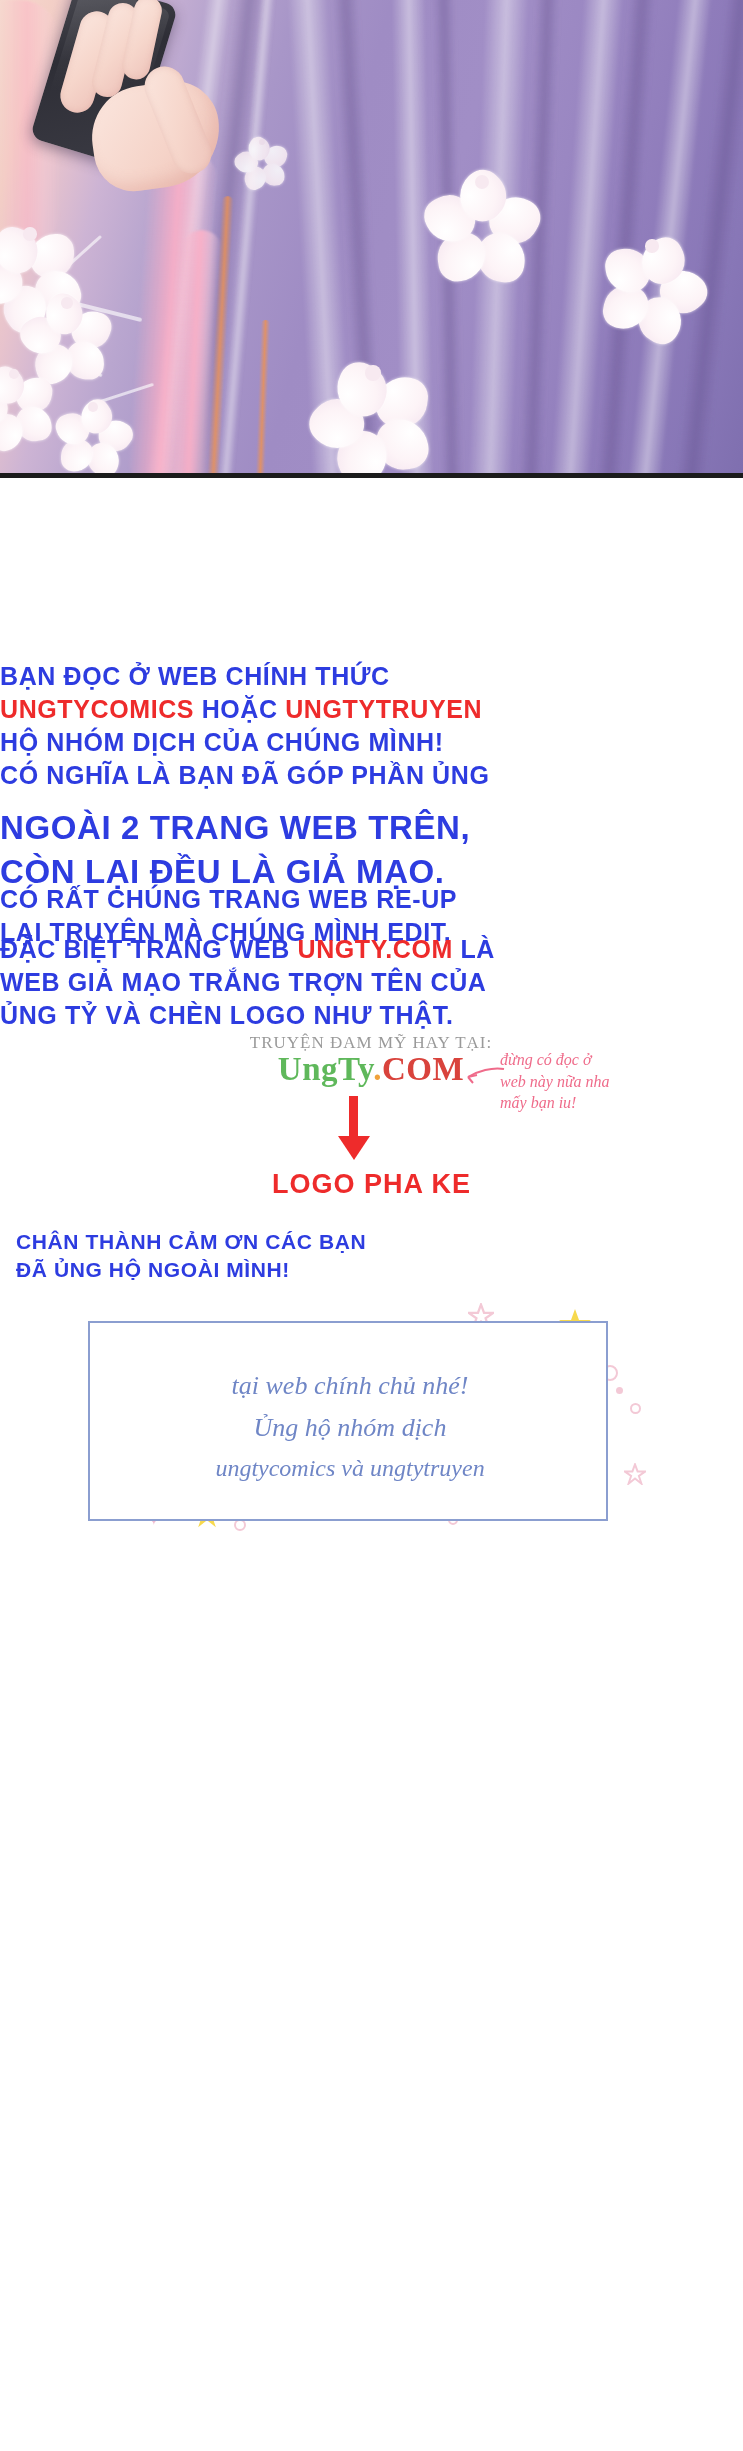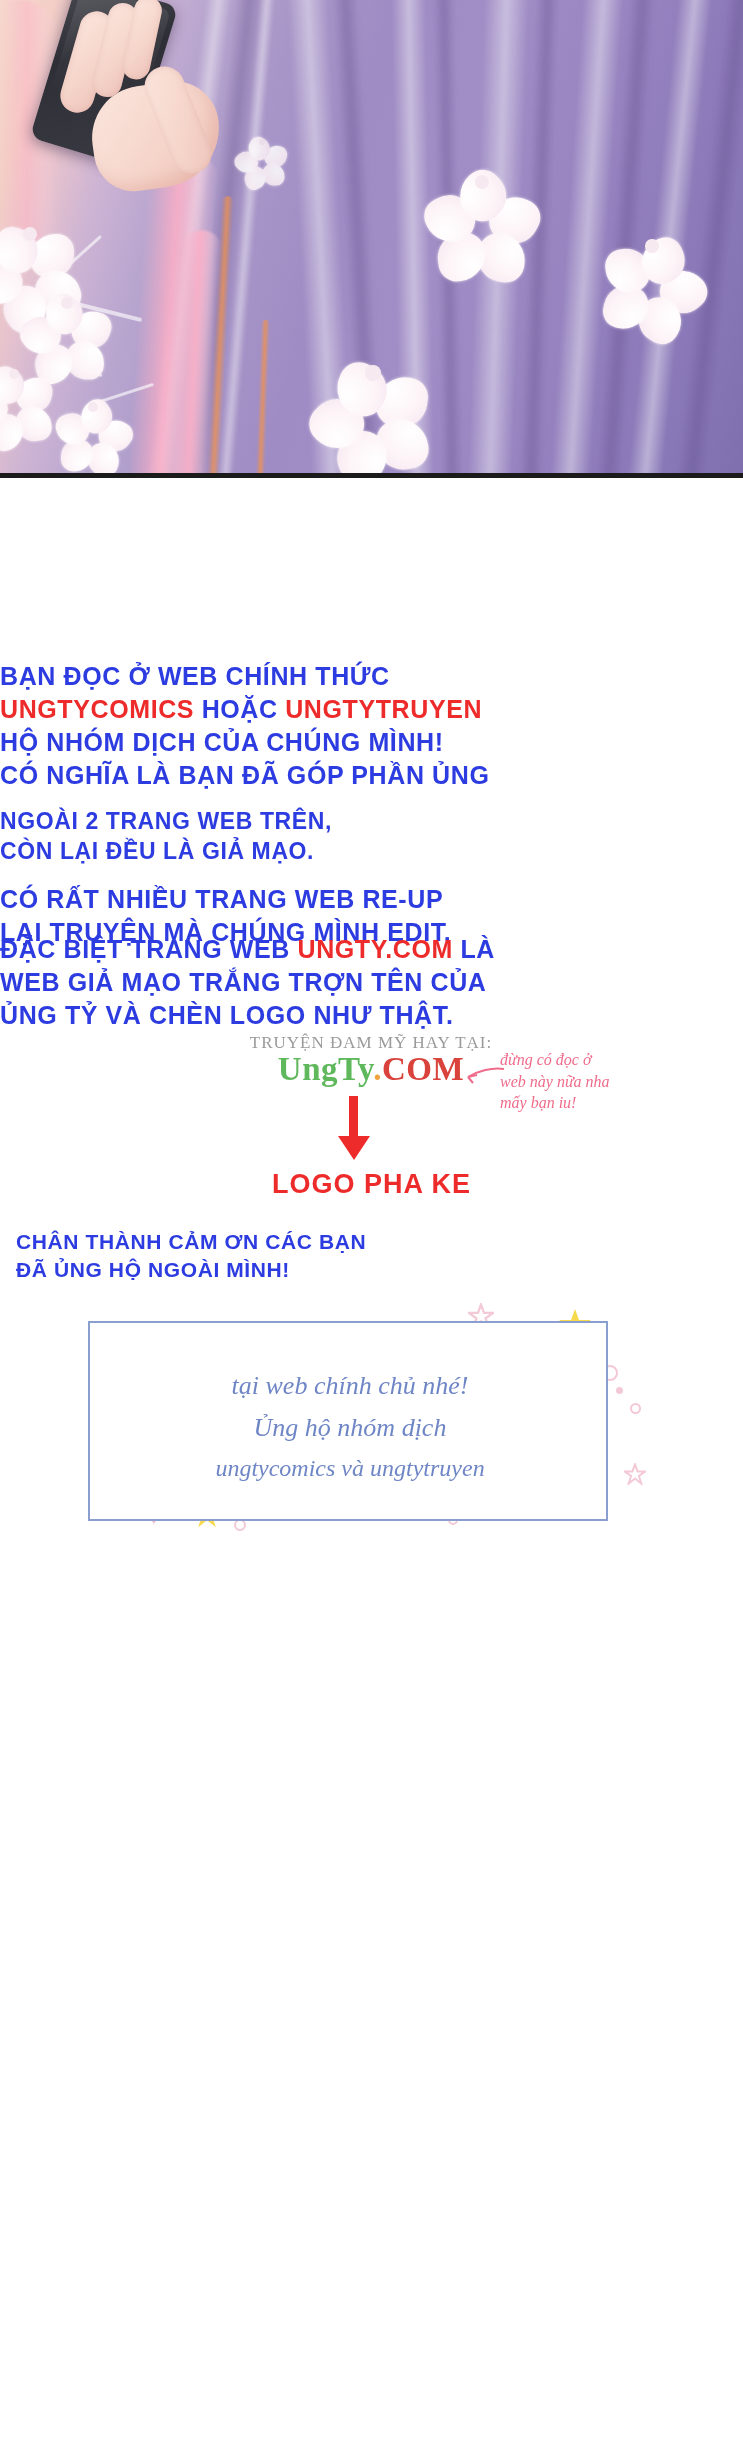--- a/index.html
+++ b/index.html
@@ -127,21 +127,21 @@
   }
 
   .blk {
     font-family: "Liberation Sans", sans-serif;
     color: #2d3ce0;
     font-weight: bold;
     letter-spacing: .6px;
     line-height: 1.32;
   }
   .msg1 { position: absolute; left: 0; top: 177px; width: 743px; font-size: 25px; }
-  .msg2 { position: absolute; left: 0; top: 323px; width: 708px; font-size: 23px; }
+  .msg2 { position: absolute; left: 0; top: 323px; width: 708px; font-size: 33px; }
   .msg3 { position: absolute; left: 0; top: 400px; width: 743px; font-size: 25px; }
   .msg4 { position: absolute; left: 0; top: 450px; width: 743px; font-size: 25px; }
   .thanks { position: absolute; left: 16px; top: 745px; width: 743px; font-size: 21px; }
   .red { color: #ee2b2b; }
 
   
   .fake-logo {
     position: absolute;
     left: 226px; top: 550px;
     width: 290px;
@@ -364,21 +364,21 @@
     <div>HỘ NHÓM DỊCH CỦA CHÚNG MÌNH!</div>
     <div>CÓ NGHĨA LÀ BẠN ĐÃ GÓP PHẦN ỦNG</div>
   </div>
 
   <div class="blk msg2">
     <div>NGOÀI 2 TRANG WEB TRÊN,</div>
     <div>CÒN LẠI ĐỀU LÀ GIẢ MẠO.</div>
   </div>
 
   <div class="blk msg3">
-    <div>CÓ RẤT NHIỀU TRANG WEB RE-UP</div>
+    <div>CÓ RẤT CHÚNG TRANG WEB RE-UP</div>
     <div>LẠI TRUYỆN MÀ CHÚNG MÌNH EDIT.</div>
   </div>
   <div class="blk msg4">
     <div>
       <span>ĐẶC BIỆT TRANG WEB </span><span class="red">UNGTY.COM</span><span> LÀ</span>
     </div>
     <div>WEB GIẢ MẠO TRẮNG TRỢN TÊN CỦA</div>
     <div>ỦNG TỶ VÀ CHÈN LOGO NHƯ THẬT.</div>
   </div>
 

